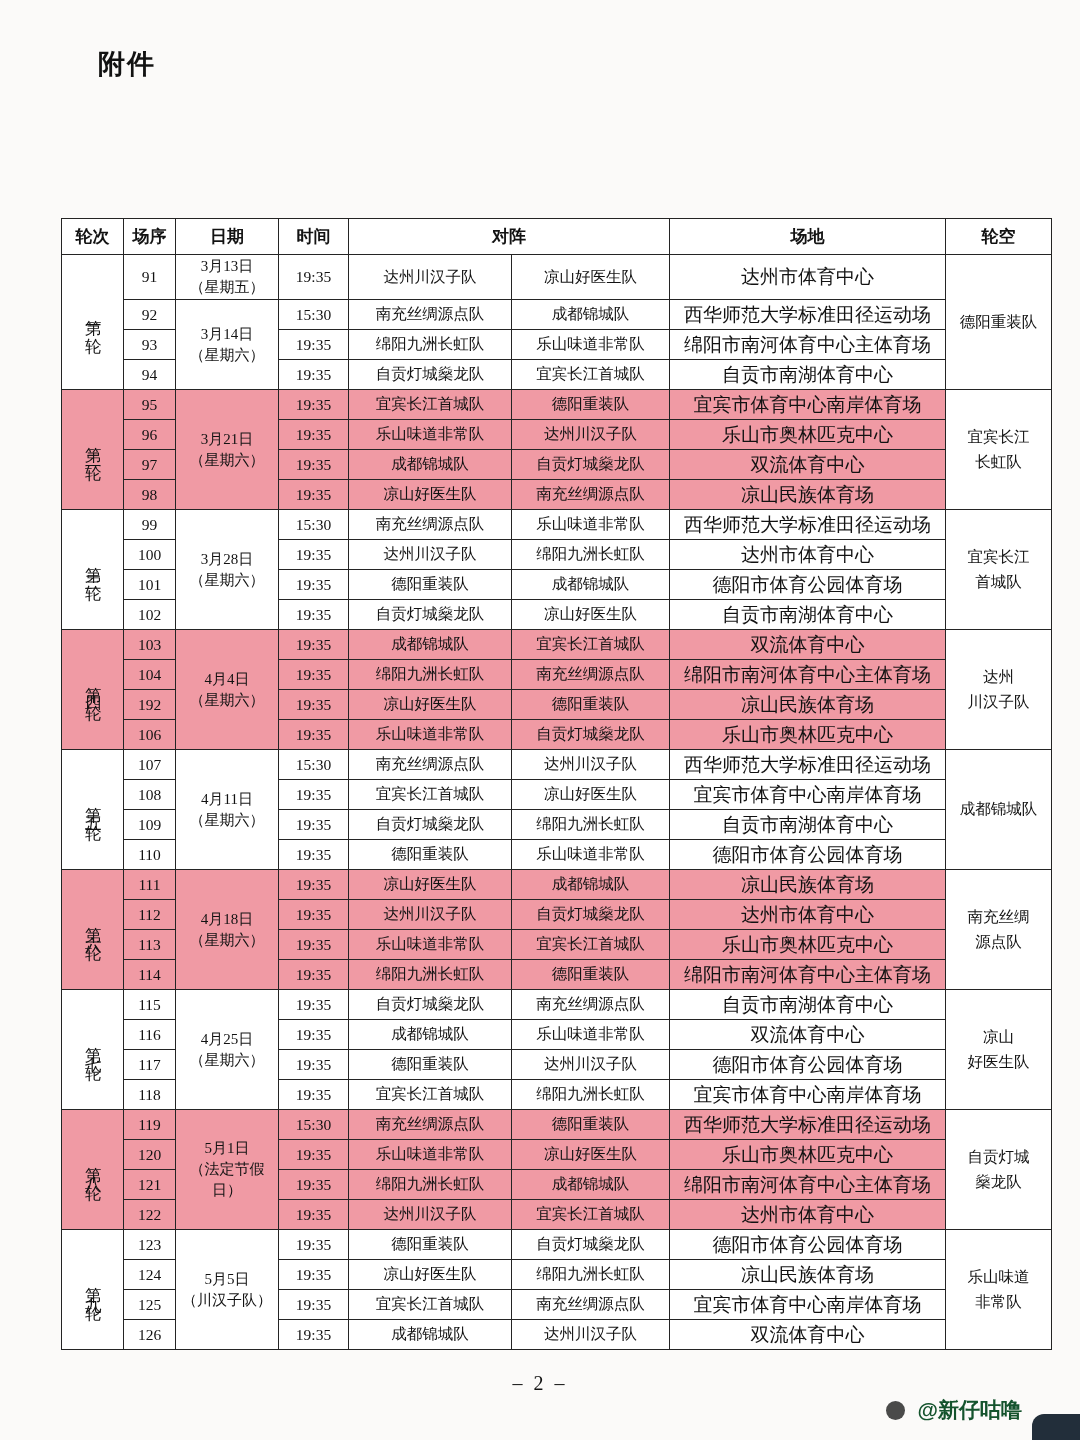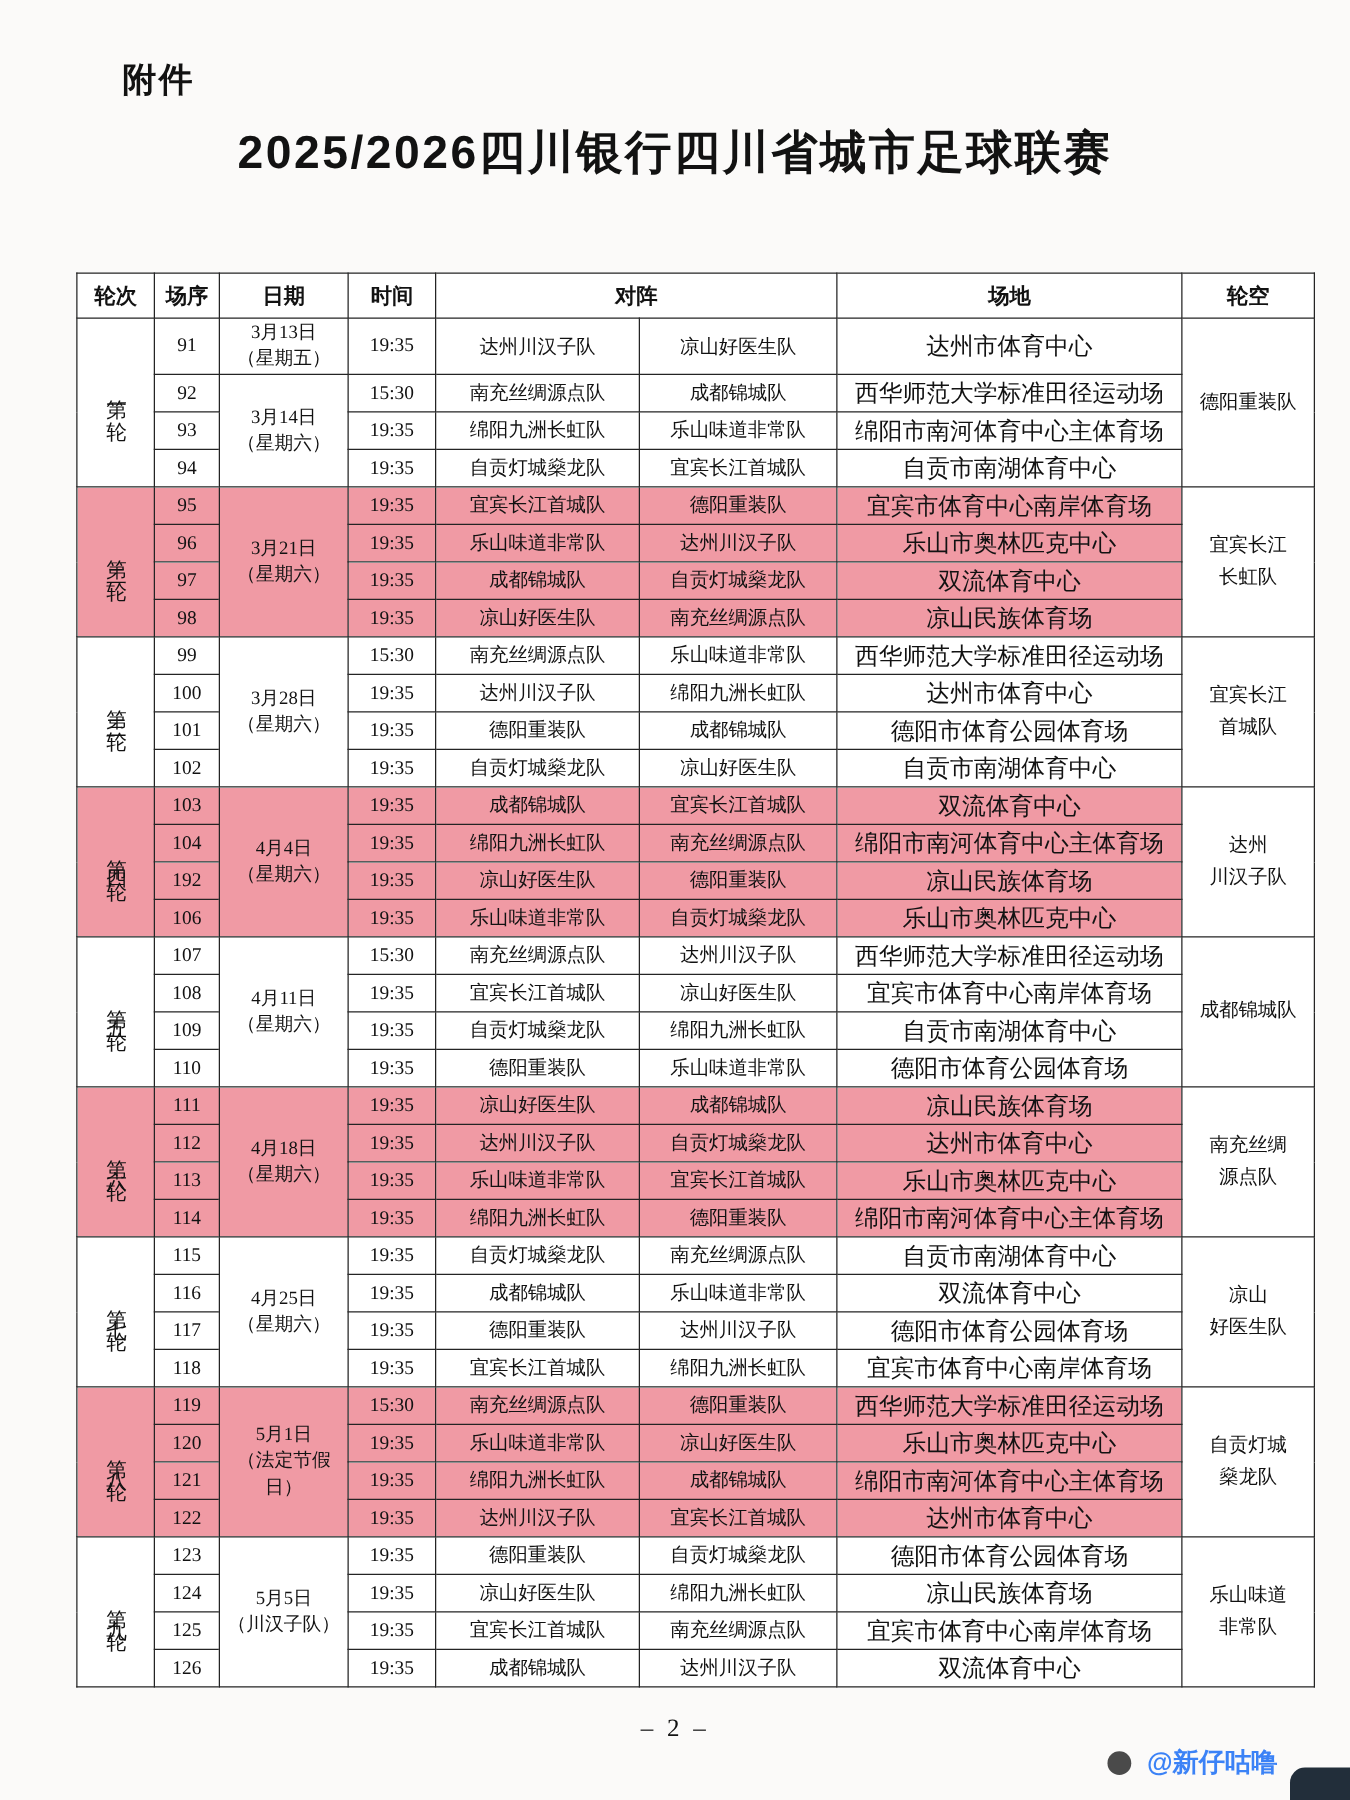--- a/index.html
+++ b/index.html
@@ -33,36 +33,35 @@
   .date-cell{white-space:pre-line;line-height:1.4;font-size:15px;}
   .venue-cell{font-size:19px;}
   .bye-cell{background:#fff !important;white-space:pre-line;line-height:1.55;}
   .page-number{
     position:absolute;top:1372px;left:0;width:100%;text-align:center;
     font-size:20px;letter-spacing:3px;
   }
   .watermark{
     position:absolute;top:1396px;right:58px;
     display:flex;align-items:center;gap:13px;
-    color:#3b82f6;font-size:21px;font-weight:600;
+    color:#14532d;font-size:21px;font-weight:600;
     font-family:"Liberation Sans","DejaVu Sans",sans-serif;
   }
   .wm-dot{width:19px;height:19px;border-radius:50%;background:#4a4a4a;display:inline-block;flex:0 0 auto;}
   .corner-object{
     position:absolute;right:0;bottom:0;width:48px;height:26px;
     background:#222e3a;border-radius:12px 0 0 0;
   }
 </style>
 </head>
 <body>
 
 <div class="attachment">附件</div>
 
 <div class="titles">
-  <h1 class="title">2025/2026四川银行四川省城市足球联赛</h1>
 </div>
 
 <table class="schedule">
   <colgroup>
     <col style="width:62px">
     <col style="width:52px">
     <col style="width:103px">
     <col style="width:70px">
     <col style="width:163px">
     <col style="width:158px">

